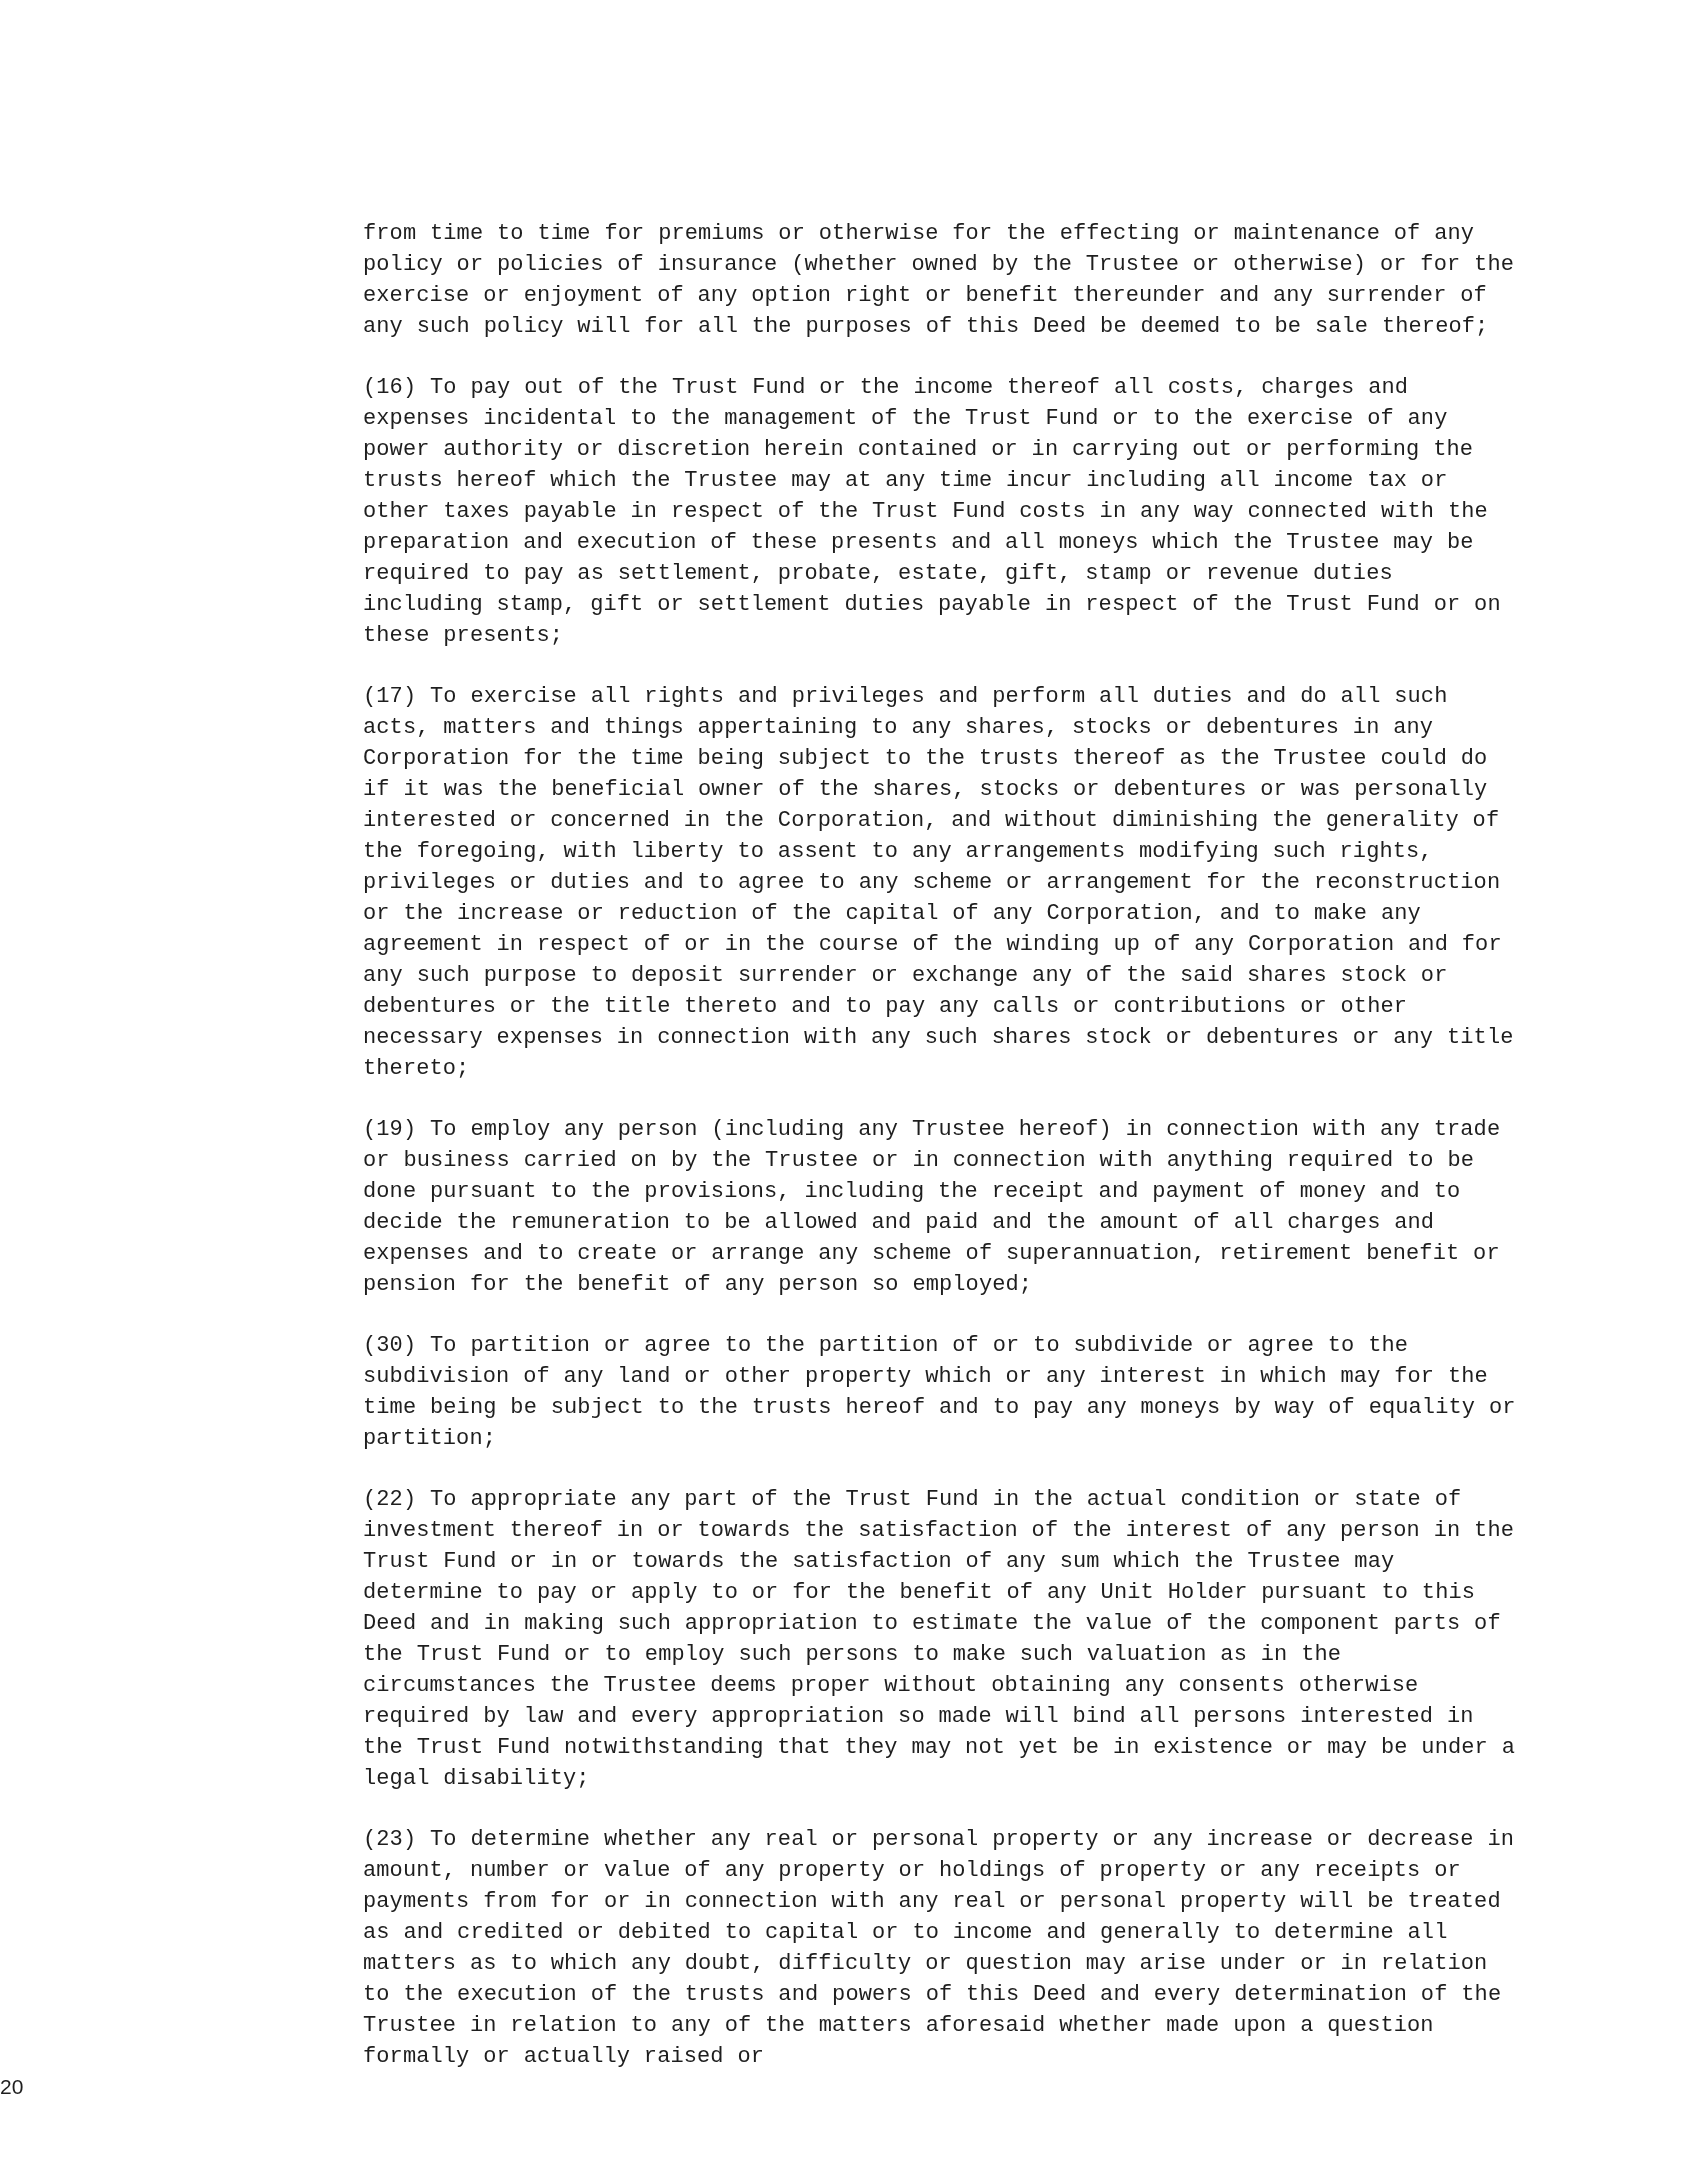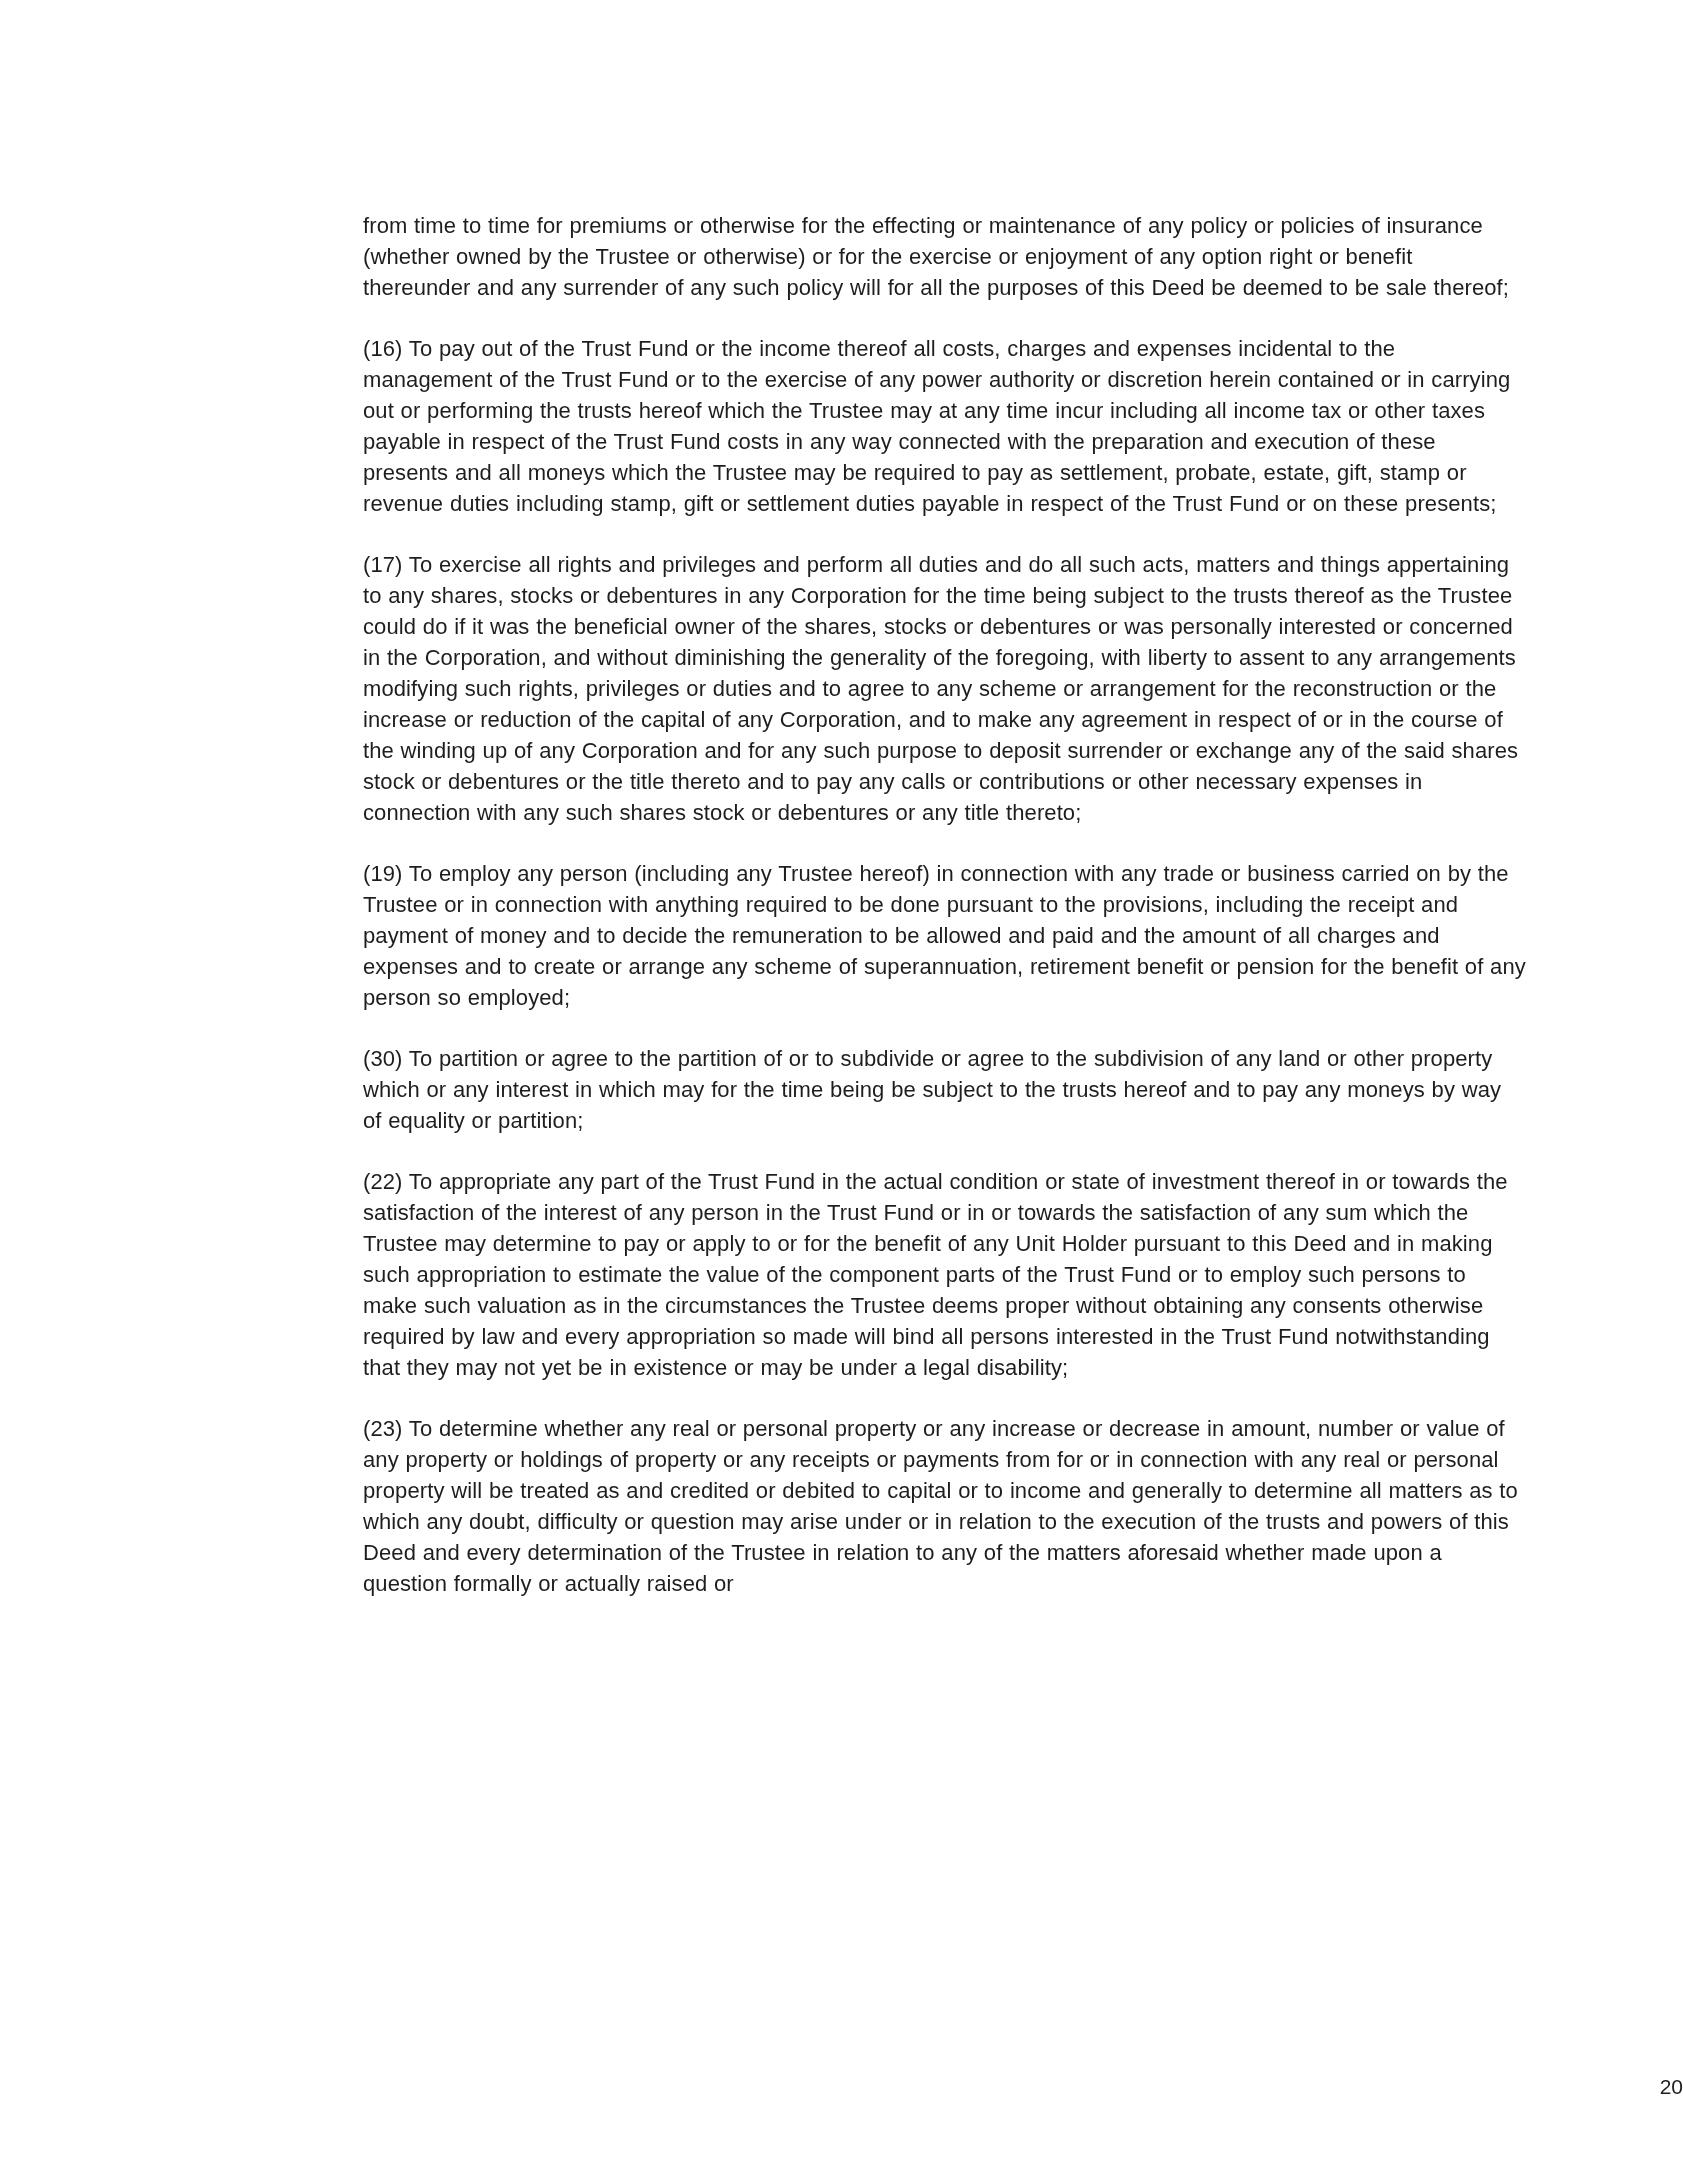--- a/index.html
+++ b/index.html
@@ -24,33 +24,34 @@
     position: absolute;
     left: 363px;
     top: 210px;
     width: 1163px;
     font-size: 22px;
     line-height: 31px;
     text-align: left;
     letter-spacing: 0.1px;
   }
   .para {
-    margin: 0 0 30px 0;
+    margin: 8px 0 30px 0;
     padding: 0;
     word-spacing: 0.5px;
+    font-family: Liberation Mono, monospace;
   }
   .para:last-child {
     margin-bottom: 0;
   }
   .page-number {
     position: absolute;
     left: 0;
     right: 0;
     top: 2075px;
-    text-align: right;
+    text-align: left;
     font-size: 21px;
     color: #1e1e1e;
   }
 </style>
 </head>
 <body>
 
 <div class="page">
   <div class="doc-body">
       <p class="para">from time to time for premiums or otherwise for the effecting or maintenance of any policy or policies of insurance (whether owned by the Trustee or otherwise) or for the exercise or enjoyment of any option right or benefit thereunder and any surrender of any such policy will for all the purposes of this Deed be deemed to be sale thereof;</p>

